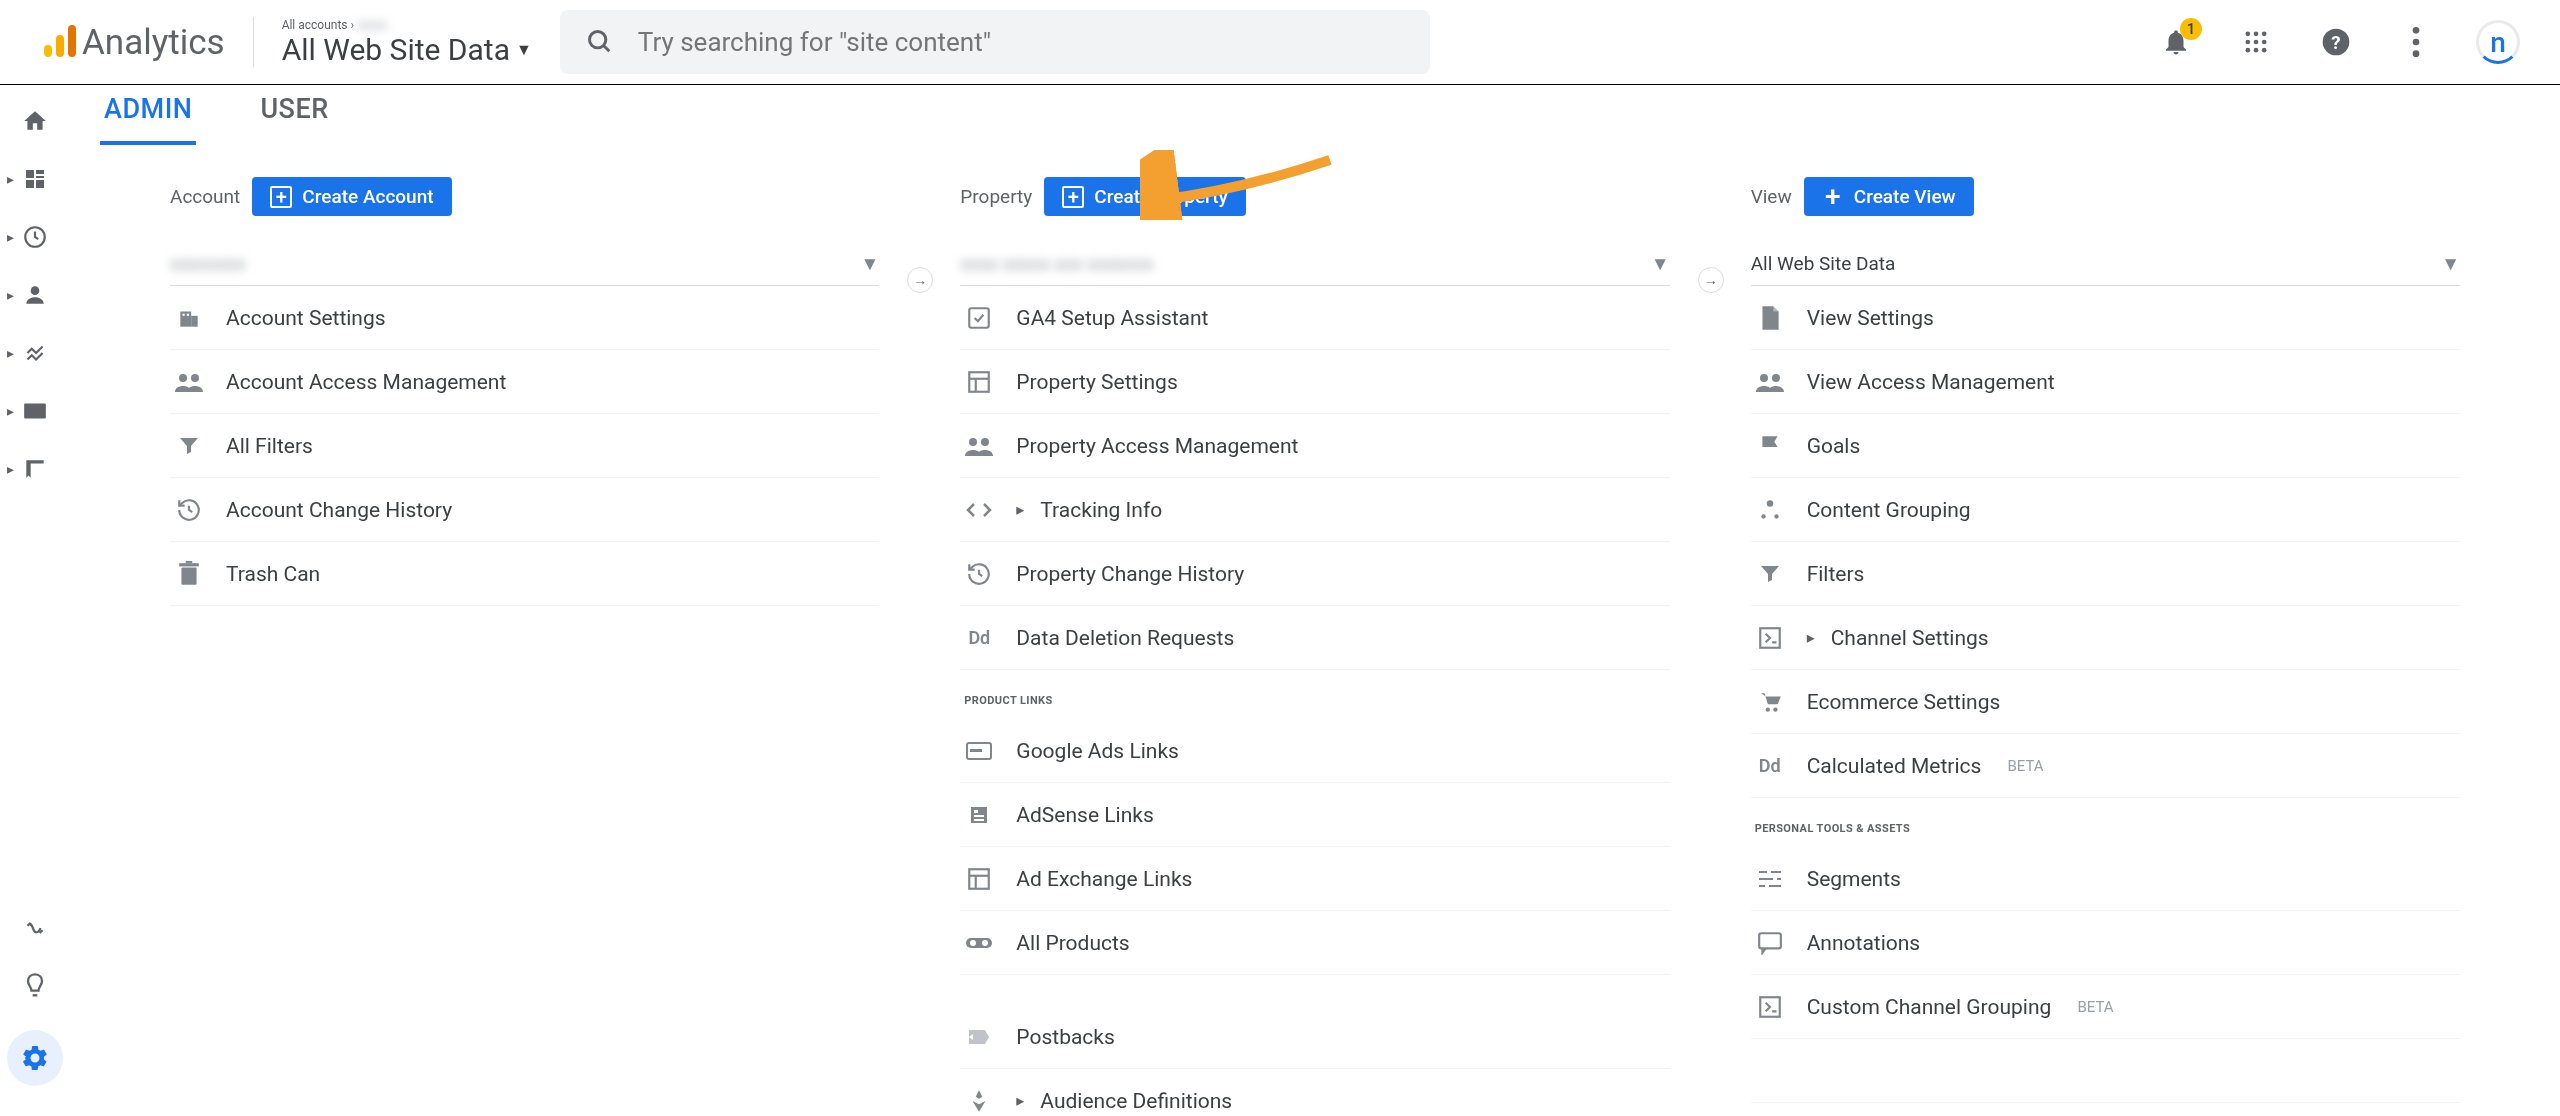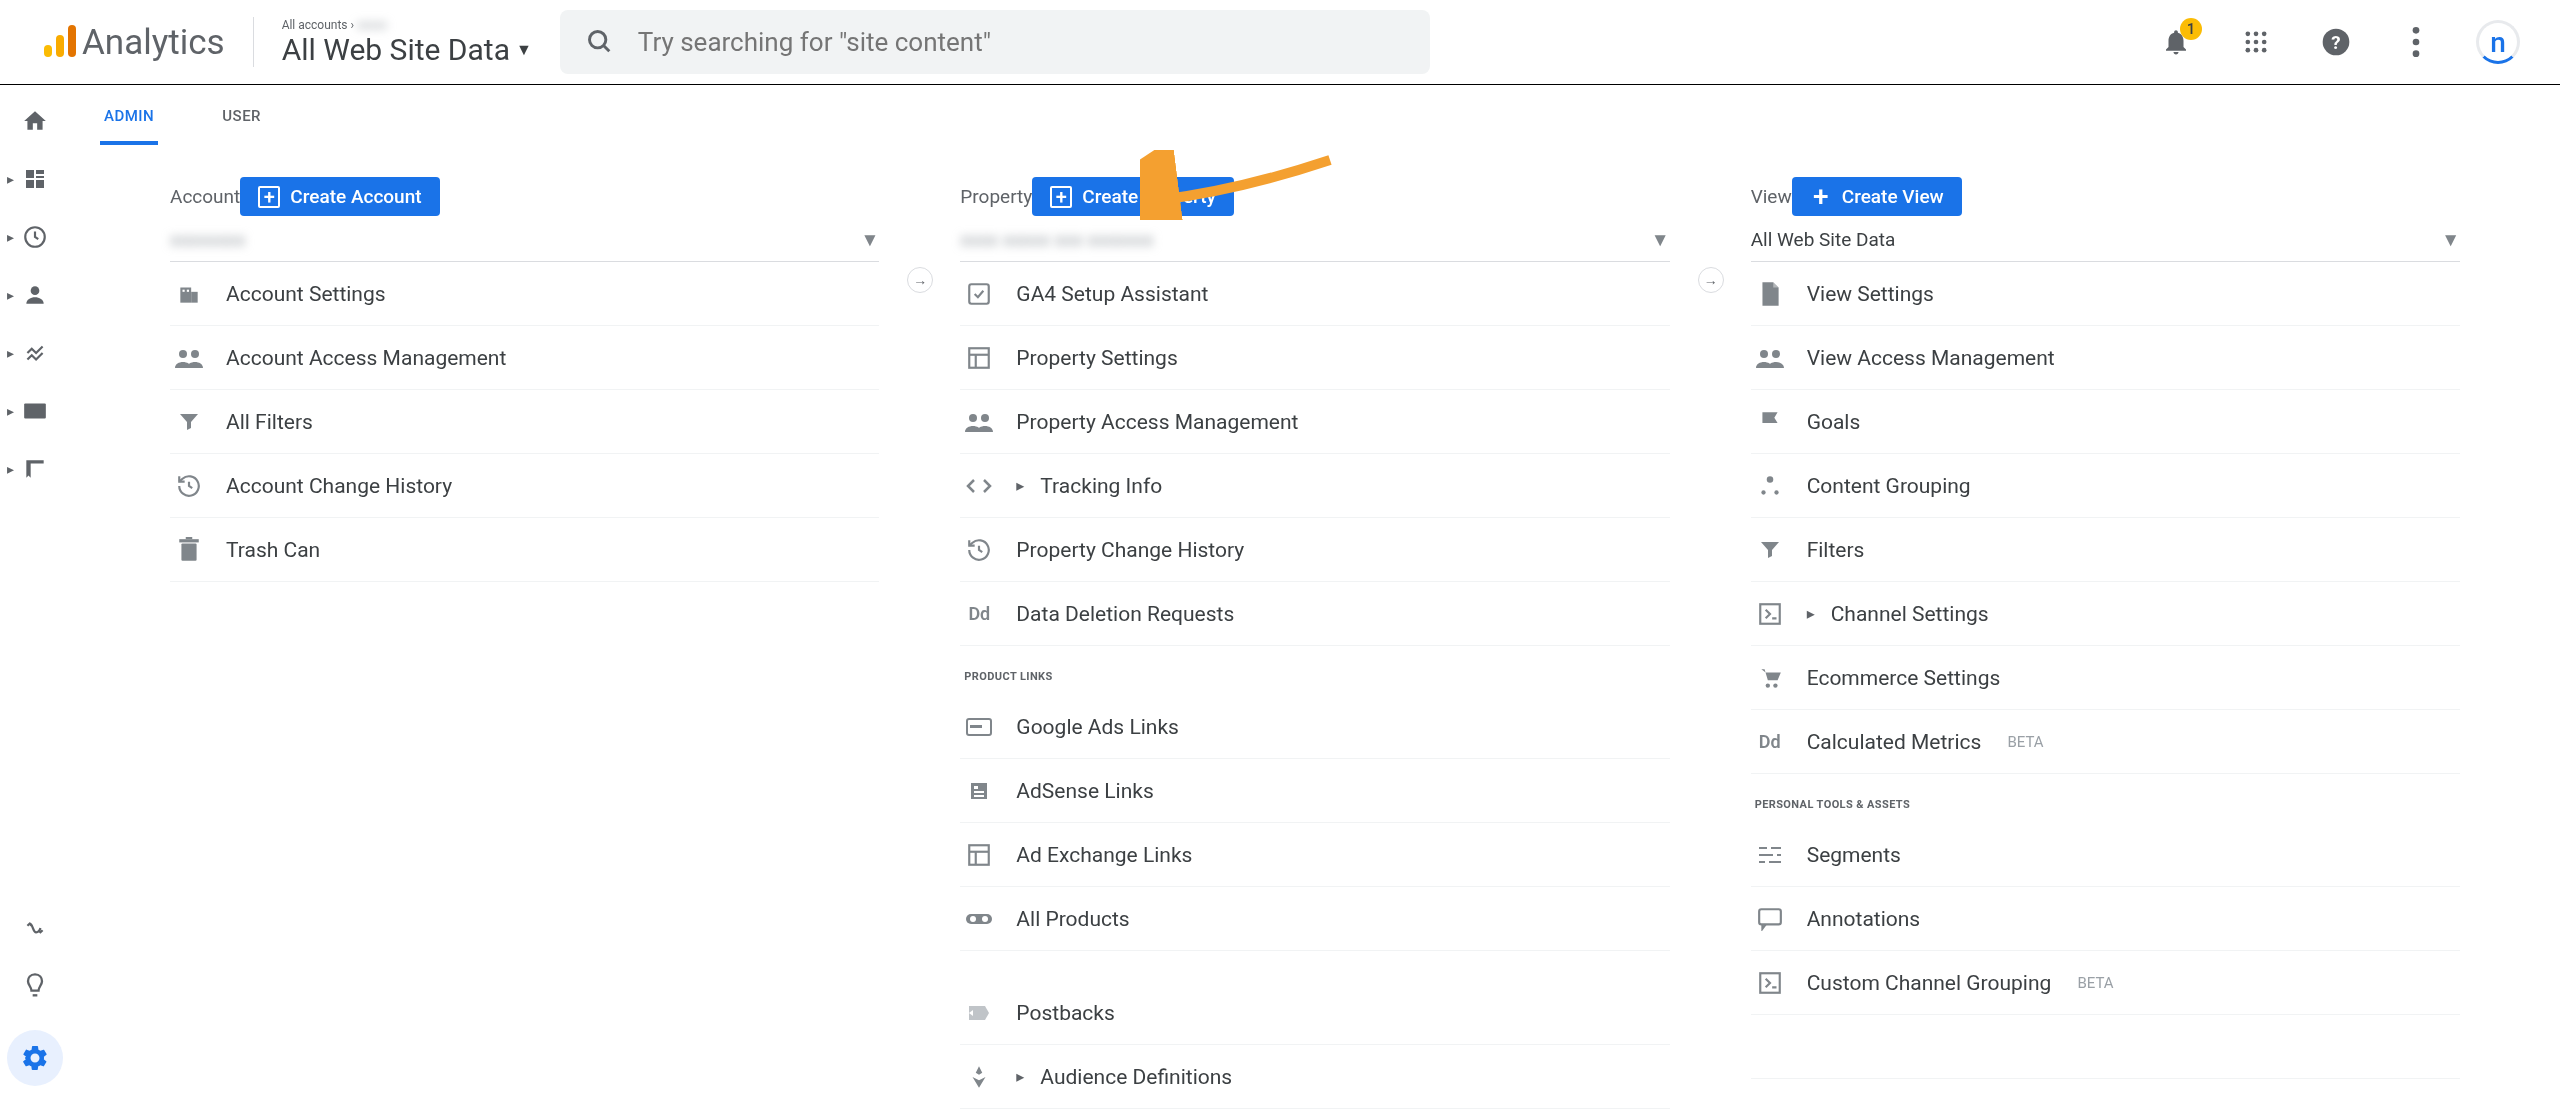--- a/index.html
+++ b/index.html
@@ -18,26 +18,26 @@
 .badge{position:absolute;top:-4px;right:-6px;background:#fbbc04;color:#3c4043;font-size:15px;font-weight:500;width:22px;height:22px;border-radius:11px;display:flex;align-items:center;justify-content:center}
 .avatar{width:44px;height:44px;border-radius:50%;background:#fff;display:flex;align-items:center;justify-content:center;color:#1a73e8;font-size:28px;font-weight:500;border:3px solid #e8eaed;border-bottom-color:#1a73e8}
 .content{display:flex;height:calc(1116px - 85px)}
 .sidebar{width:70px;background:#fff;display:flex;flex-direction:column;align-items:center;padding-top:22px;gap:30px}
 .sidebar-bottom{margin-top:auto;margin-bottom:30px;display:flex;flex-direction:column;gap:30px;align-items:center}
 .side-icon{width:28px;height:28px;color:#5f6368;display:flex;align-items:center;justify-content:center;cursor:pointer;position:relative}
 .side-icon.active{color:#1a73e8;background:#e8f0fe;width:56px;height:56px;border-radius:50%}
 .side-expand{position:absolute;left:-14px;font-size:14px;color:#5f6368}
 .main{flex:1;background:#f8f9fa;display:flex;flex-direction:column}
 .tabs{height:60px;background:#fff;display:flex;align-items:flex-end;padding-left:30px;gap:60px}
-.tab{padding:0 4px 16px;font-size:15px;font-weight:500;color:#5f6368;cursor:pointer;border-bottom:4px solid transparent;letter-spacing:.5px}
+.tab{padding:0 4px 16px;font-size:27px;font-weight:500;color:#5f6368;cursor:pointer;border-bottom:4px solid transparent;letter-spacing:.5px}
 .tab.active{color:#1a73e8;border-bottom-color:#1a73e8}
 .admin-area{flex:1;background:#fff;margin:0;display:flex;padding:32px 60px 0;gap:0;position:relative;overflow:hidden}
 .column{flex:1;min-width:0;padding:0 40px;position:relative}
 .column+.column{border-left:1px solid transparent}
-.col-header{display:flex;align-items:center;gap:0;margin-bottom:2px}
+.col-header{display:flex;align-items:center;gap:12px;margin-bottom:26px}
 .col-label{font-size:19px;color:#5f6368}
 .create-btn{display:flex;align-items:center;gap:10px;background:#1a73e8;color:#fff;border:none;padding:8px 18px;border-radius:4px;font-size:19px;font-weight:500;cursor:pointer}
 .create-btn .plus{width:22px;height:22px;border:2px solid #fff;border-radius:2px;display:flex;align-items:center;justify-content:center;font-size:20px;line-height:1}
 .create-btn.view .plus{border:none;font-size:28px}
 .selector{height:44px;border-bottom:1px solid #dadce0;display:flex;align-items:center;justify-content:space-between;color:#80868b;font-size:19px;cursor:pointer;margin-bottom:0}
 .selector .blur{filter:blur(5px);color:#9aa0a6}
 .admin-list{margin-top:0}
 .admin-item{height:64px;display:flex;align-items:center;gap:22px;border-bottom:1px solid #f1f3f4;cursor:pointer;font-size:21px;color:#3c4043;padding:0 4px}
 .admin-item .item-icon{width:30px;height:30px;color:#80868b;display:flex;align-items:center;justify-content:center}
 .admin-item .caret{font-size:16px;color:#5f6368;margin-right:-6px}

